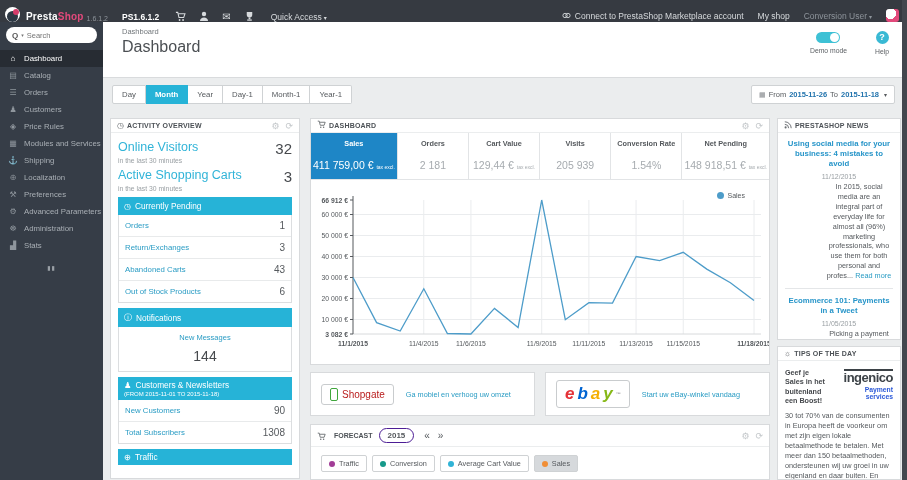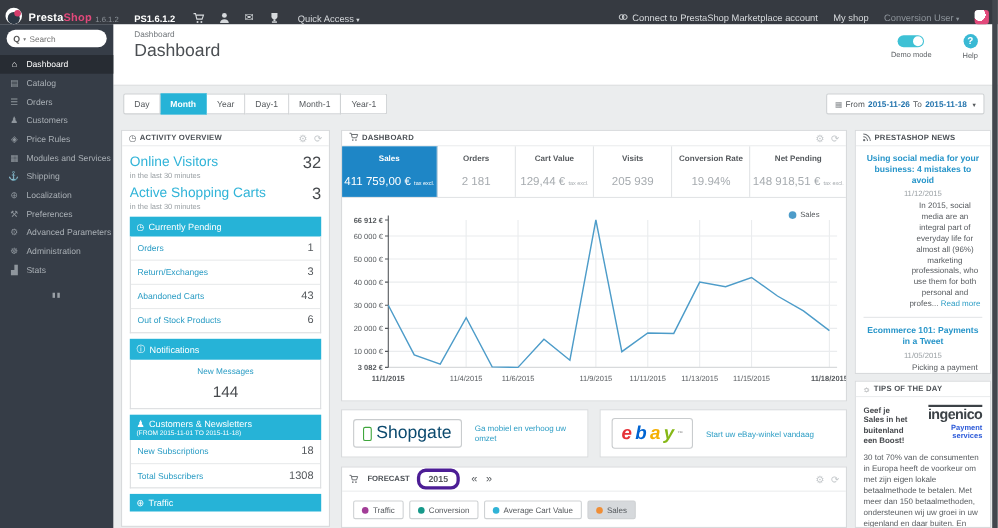--- a/index.html
+++ b/index.html
@@ -101,30 +101,30 @@
   .chart-wrap { position:relative; }
   .legend { position:absolute; top:12px; right:24px; display:flex; align-items:center; gap:3px; font-size:7px; color:#55595d; }
   .ldot { width:7px; height:7px; border-radius:50%; background:#2f7ed8; }
 
   
   .promo { height:44px; display:flex; align-items:center; padding:0 10px; gap:12px; }
   #promo-shopgate { left:310px; top:372px; width:225px; }
   #promo-ebay { left:545px; top:372px; width:225px; }
   .logo-box { border:1px solid #c9ccce; border-radius:3px; padding:3px 8px; display:flex; align-items:center; gap:4px; background:#fff; }
   .sg-phone { width:8px; height:13px; border:1.5px solid #3fa63c; border-radius:2px; position:relative; }
-  .sg-text { color:#0c4a6e; font-size:16px; }
+  .sg-text { color:#b91c1c; font-size:10px; }
   .promo a { font-size:7.3px; color:#2a9cc4; text-decoration:none; cursor:pointer; }
   .ebay { font-size:17px; font-weight:bold; letter-spacing:-1px; font-style:italic; }
   .ebay .tm { font-size:5px; color:#999; font-style:normal; letter-spacing:0; }
 
   
   #forecast { left:310px; top:424px; width:460px; height:56px; }
   .fc-head { height:22px; display:flex; align-items:center; padding:0 6px; gap:6px; border-bottom:1px solid #ebedee; }
   .fc-head .pt { font-size:7px; font-weight:bold; color:#4c5156; margin-left:2px; }
-  .year-pill { border:3px solid #4c1d95; border-radius:8px; font-size:8px; font-weight:bold; color:#55595d; padding:2px 8px; }
+  .year-pill { border:1px solid #4c1d95; border-radius:8px; font-size:8px; font-weight:bold; color:#55595d; padding:2px 8px; }
   .fc-arrows { display:flex; }
   .fc-arrows span { font-size:10px; color:#55595d; padding:0 4px; cursor:pointer; }
   .fc-head .tools { margin-left:auto; display:flex; gap:6px; color:#c3c7ca; font-size:9px; }
   .chips { display:flex; gap:5px; padding:8px 10px; }
   .chip { display:flex; align-items:center; gap:4px; border:1px solid #cfd2d4; border-radius:2px; background:#fff; font-size:7.3px; color:#55595d; padding:3px 7px; cursor:pointer; }
   .chip.active { background:#d6d9dc; }
   .cdot { width:6px; height:6px; border-radius:50%; }
 
   
   #news { left:777px; top:118px; width:124px; height:222px; overflow:hidden;text-align:center; }
@@ -342,22 +342,22 @@
 
     <div class="sect-head-2l">
       <div class="l1">
           <span class="shic">♟</span>
           <span>Customers &amp; Newsletters</span>
         </div>
       <div class="l2">(FROM 2015-11-01 TO 2015-11-18)</div>
     </div>
     <div class="sub-table">
       <div class="srow">
-          <a>New Subscriptions</a>
-          <span class="sv">18</span>
+          <a>New Customers</a>
+          <span class="sv">90</span>
         </div>
       <div class="srow">
           <a>Total Subscribers</a>
           <span class="sv">1308</span>
         </div>
     </div>
 
     <div class="sect-head-2l">
       <div class="l1">
           <span class="shic">⊕</span>
@@ -394,21 +394,21 @@
     <div class="kpi">
         <div class="kl">Cart Value</div>
         <div class="kv"><span>129,44 €</span> <small>tax excl.</small></div>
       </div>
     <div class="kpi">
         <div class="kl">Visits</div>
         <div class="kv"><span>205 939</span></div>
       </div>
     <div class="kpi">
         <div class="kl">Conversion Rate</div>
-        <div class="kv"><span>19.94%</span></div>
+        <div class="kv"><span>1.54%</span></div>
       </div>
     <div class="kpi">
         <div class="kl">Net Pending</div>
         <div class="kv"><span>148 918,51 €</span> <small>tax excl.</small></div>
       </div>
   </div>
   <div class="chart-wrap">
     <svg id="sales-chart" width="458" height="185">
         <line x1="42" x2="450" y1="139.4768604104653" y2="139.4768604104653" stroke="#eaecee" stroke-width="1"></line>
         <line x1="42" x2="450" y1="118.48359705467648" y2="118.48359705467648" stroke="#eaecee" stroke-width="1"></line>

